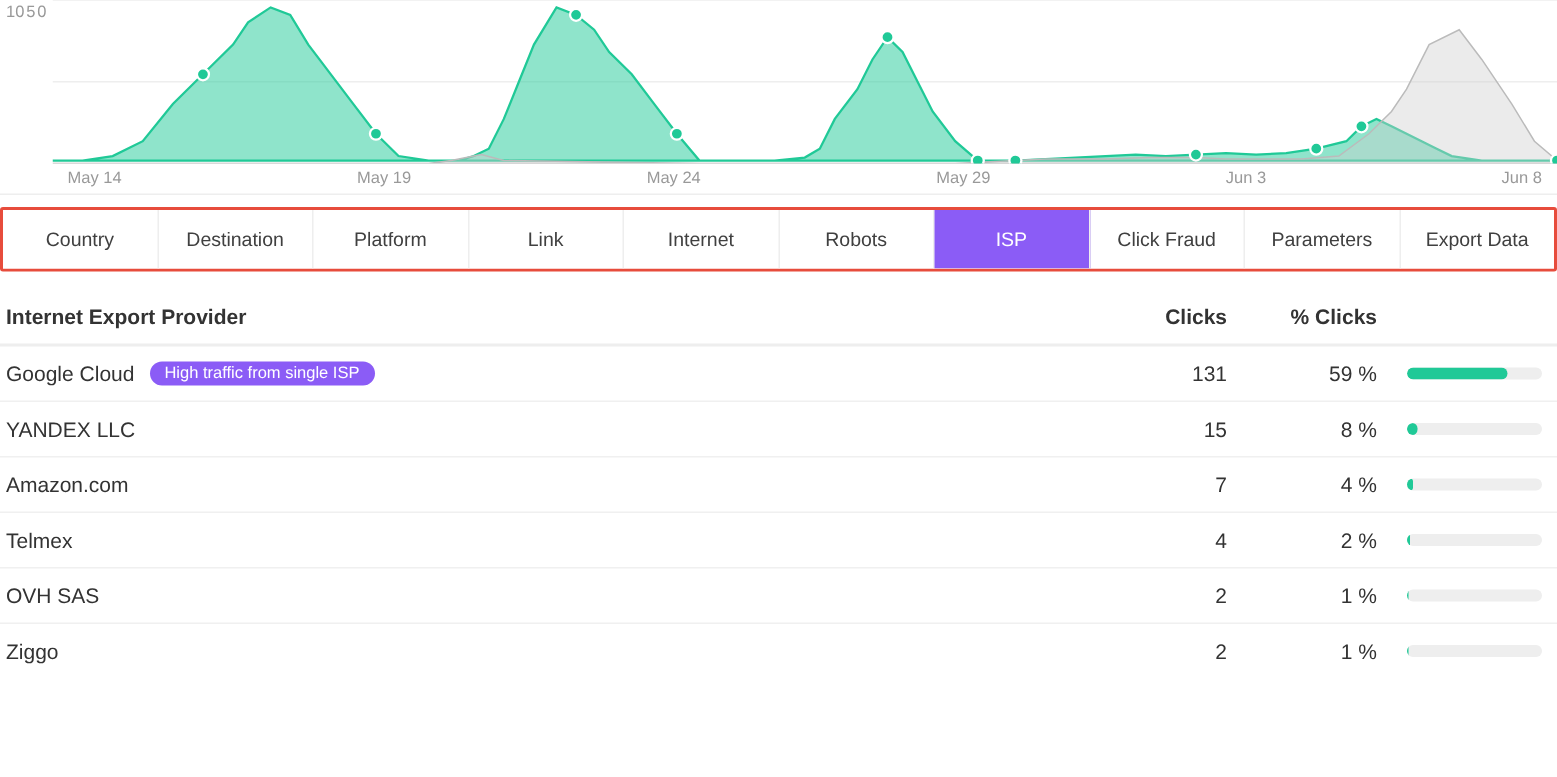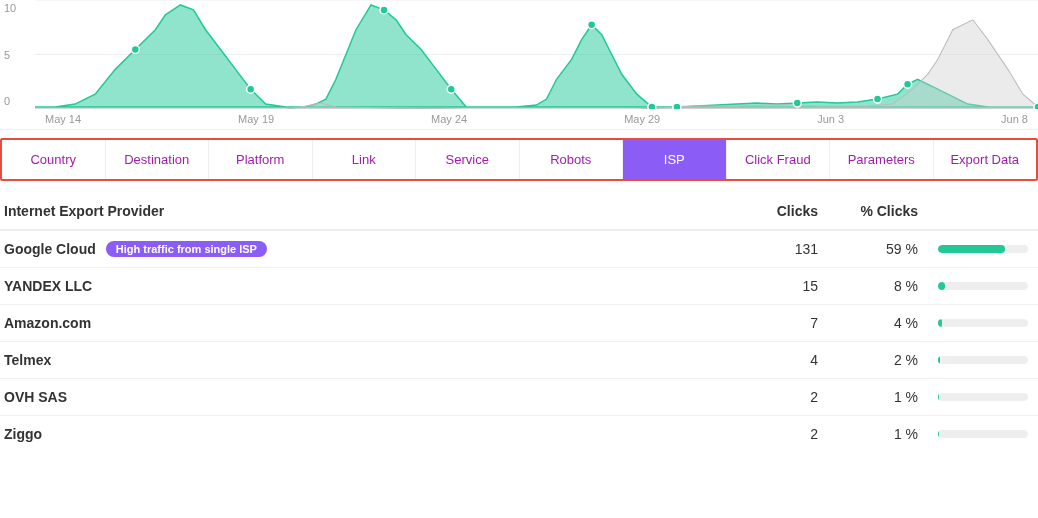--- a/index.html
+++ b/index.html
@@ -13,21 +13,21 @@
       border-bottom: 1px solid #eee;
     }
 
     .chart-labels-y {
       position: absolute;
       left: 0;
       top: 0;
       bottom: 20px;
       width: 35px;
       display: flex;
-      flex-direction: column;
+      flex-direction: row;
       justify-content: space-between;
       padding: 2px 4px;
       font-size: 11px;
       color: #999;
     }
 
     .chart-svg-container {
       position: absolute;
       left: 35px;
       right: 0;
@@ -58,21 +58,21 @@
     .tabs {
       display: flex;
       flex-wrap: nowrap;
       overflow: hidden;
       background: #fff;
     }
 
     .tab {
       padding: 12px 16px;
       cursor: pointer;
-      color: #a21caf;
+      color: #404040;
       white-space: nowrap;
       flex: 1;
       text-align: center;
       font-size: 13px;
       border-right: 1px solid #eee;
       transition: background 0.15s;
     }
 
     .tab:last-child { border-right: none; }
 
@@ -129,21 +129,20 @@
     }
 
     .bar-fill {
       height: 100%;
       border-radius: 4px;
       background: #20c997;
     }
 
     .row-name {
       display: flex;
-      font-weight: bold;
     }
   </style>
 </head>
 <body>
 
 <div class="chart-area">
   <div class="chart-labels-y">
     <span>10</span>
     <span>5</span>
     <span>0</span>
@@ -181,21 +180,21 @@
     <span>Jun 8</span>
   </div>
 </div>
 
 <div class="tabs-container">
   <div class="tabs">
     <div class="tab">Country</div>
     <div class="tab">Destination</div>
     <div class="tab">Platform</div>
     <div class="tab">Link</div>
-    <div class="tab">Service</div>
+    <div class="tab">Internet</div>
     <div class="tab">Robots</div>
     <div class="tab active">ISP</div>
     <div class="tab">Click Fraud</div>
     <div class="tab">Parameters</div>
     <div class="tab">Export Data</div>
   </div>
 </div>
 
 <div class="table-section">
   <div class="table-header">

